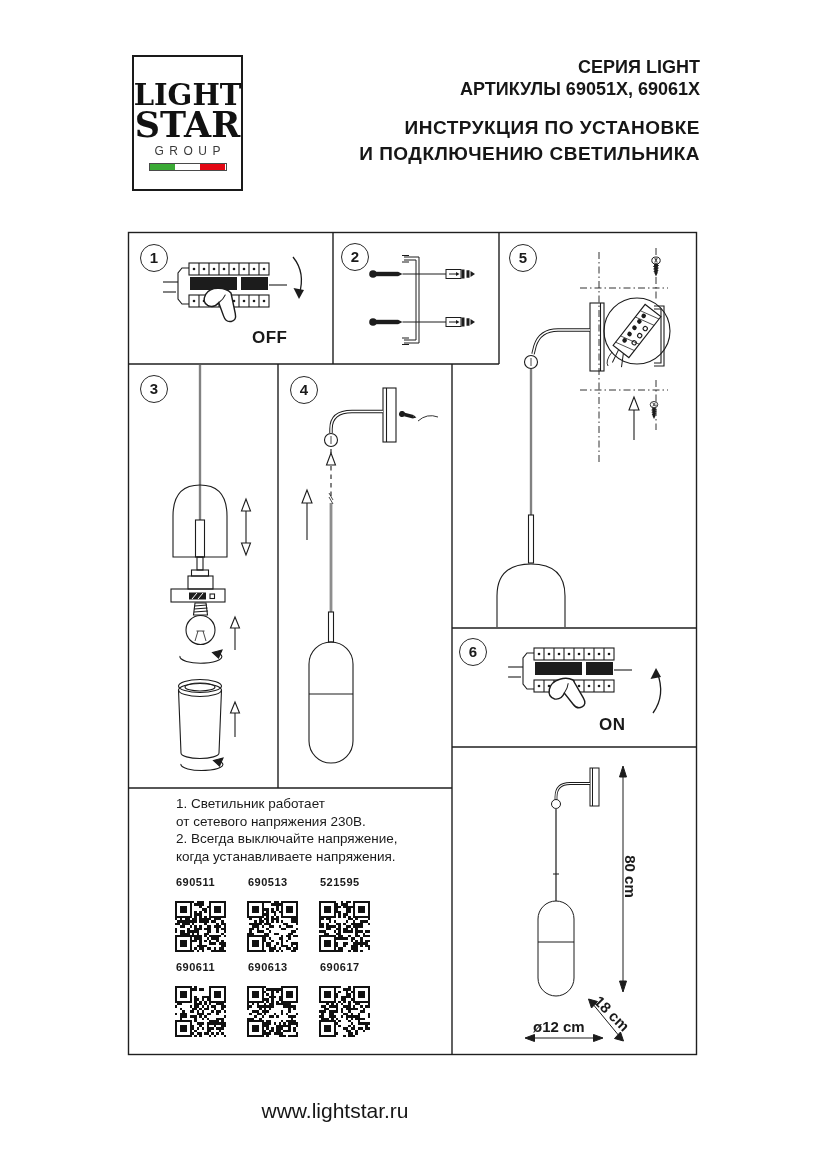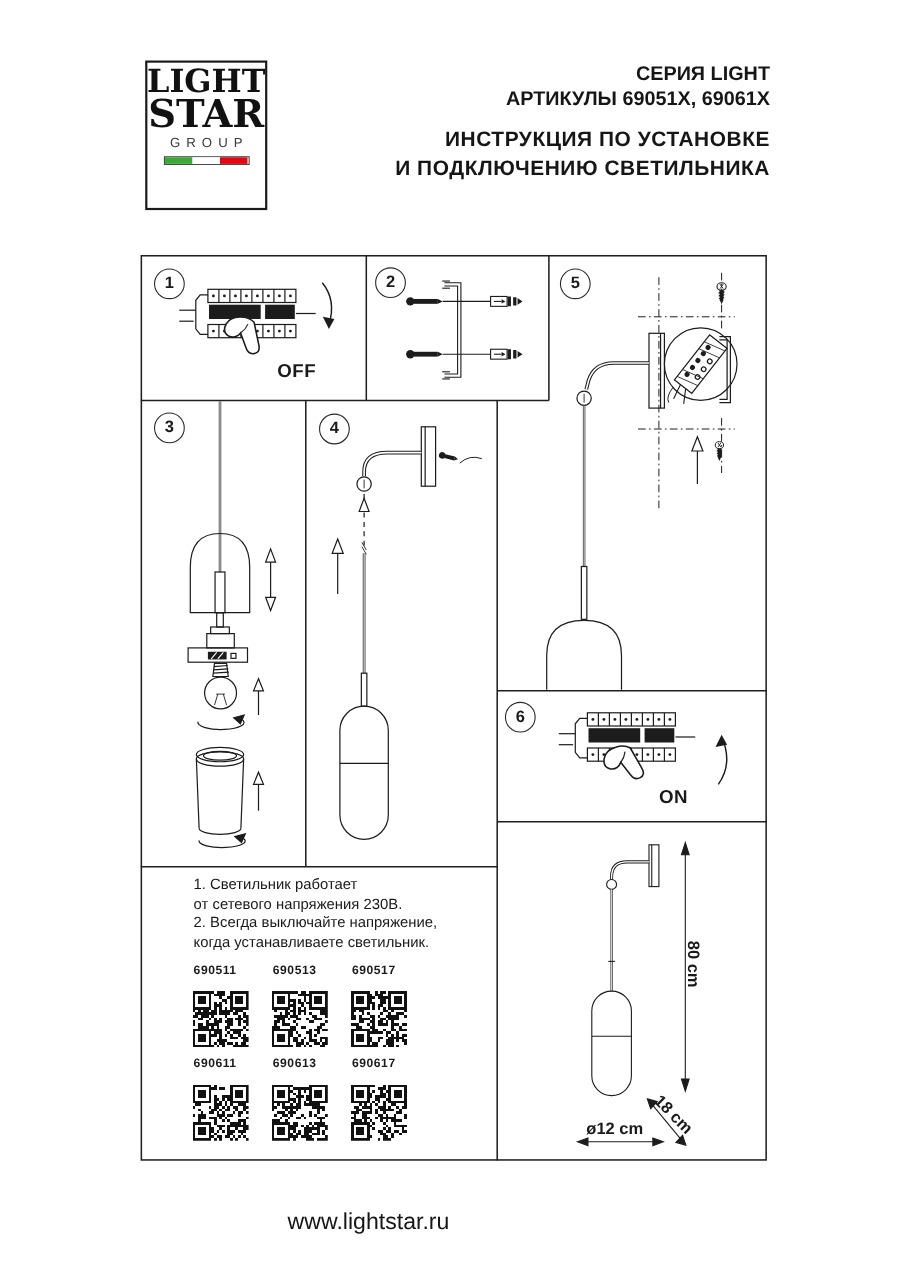--- a/index.html
+++ b/index.html
@@ -3,21 +3,21 @@
 <meta charset="utf-8">
 <style>
   html,body{margin:0;padding:0;background:#ffffff;}
   .page{position:relative;width:826px;height:1169px;background:#fff;overflow:hidden;
         font-family:"Liberation Sans", sans-serif;color:#1a1a1a;}
   .art{position:absolute;left:0;top:0;}
   .ov{position:absolute;white-space:nowrap;}
   
   .logo-box{position:absolute;left:132px;top:55px;width:111px;height:136px;border:2px solid #1a1a1a;
             box-sizing:border-box;display:flex;flex-direction:column;align-items:center;justify-content:flex-start;
-            padding-top:4px;}
+            padding-top:25px;}
   .logo-light{font-family:"DejaVu Serif", serif;font-weight:700;font-size:29px;line-height:27px;letter-spacing:0px;color:#111;}
   .logo-star{font-family:"DejaVu Serif", serif;font-weight:700;font-size:35px;line-height:32px;color:#111;}
   .logo-group{font-size:12px;letter-spacing:5.5px;color:#3a3a3a;margin-top:3px;text-indent:5.5px;}
   .flag{display:flex;width:78px;height:8px;margin-top:5px;border:1px solid #4a4a4a;box-sizing:border-box;}
   .flag span{flex:1;}
   
   .titles{position:absolute;right:126px;top:56px;text-align:right;font-weight:700;color:#161616;}
   .t-series{font-size:18px;line-height:22px;}
   .t-articles{font-size:18px;line-height:22px;margin-bottom:15px;}
   .t-instr{font-size:19px;line-height:26px;letter-spacing:0.5px;}
@@ -307,26 +307,26 @@
   <div class="step" style="left:509px;top:244px;"><span>5</span></div>
   <div class="step" style="left:459px;top:638px;"><span>6</span></div>
 
   <div class="ov swlabel" style="left:252px;top:328px;">OFF</div>
   <div class="ov swlabel" style="left:599px;top:715px;">ON</div>
 
   <div class="notes">
     <div>1. Светильник работает</div>
     <div>от сетевого напряжения 230В.</div>
     <div>2. Всегда выключайте напряжение,</div>
-    <div>когда устанавливаете светильник.</div>
+    <div>когда устанавливаете напряжения.</div>
   </div>
 
   <div class="artnum" style="left:176px;top:876px;">690511</div>
   <div class="artnum" style="left:248px;top:876px;">690513</div>
-  <div class="artnum" style="left:320px;top:876px;">690517</div>
+  <div class="artnum" style="left:320px;top:876px;">521595</div>
   <div class="qr" style="left:175px;top:901px;"><svg viewBox="0 0 21 21" width="100%" height="100%" shape-rendering="crispEdges" fill="#111">
         <rect x="0" y="0" width="1" height="1"></rect>
         <rect x="1" y="0" width="1" height="1"></rect>
         <rect x="2" y="0" width="1" height="1"></rect>
         <rect x="3" y="0" width="1" height="1"></rect>
         <rect x="4" y="0" width="1" height="1"></rect>
         <rect x="5" y="0" width="1" height="1"></rect>
         <rect x="6" y="0" width="1" height="1"></rect>
         <rect x="7" y="0" width="1" height="1"></rect>
         <rect x="9" y="0" width="1" height="1"></rect>

